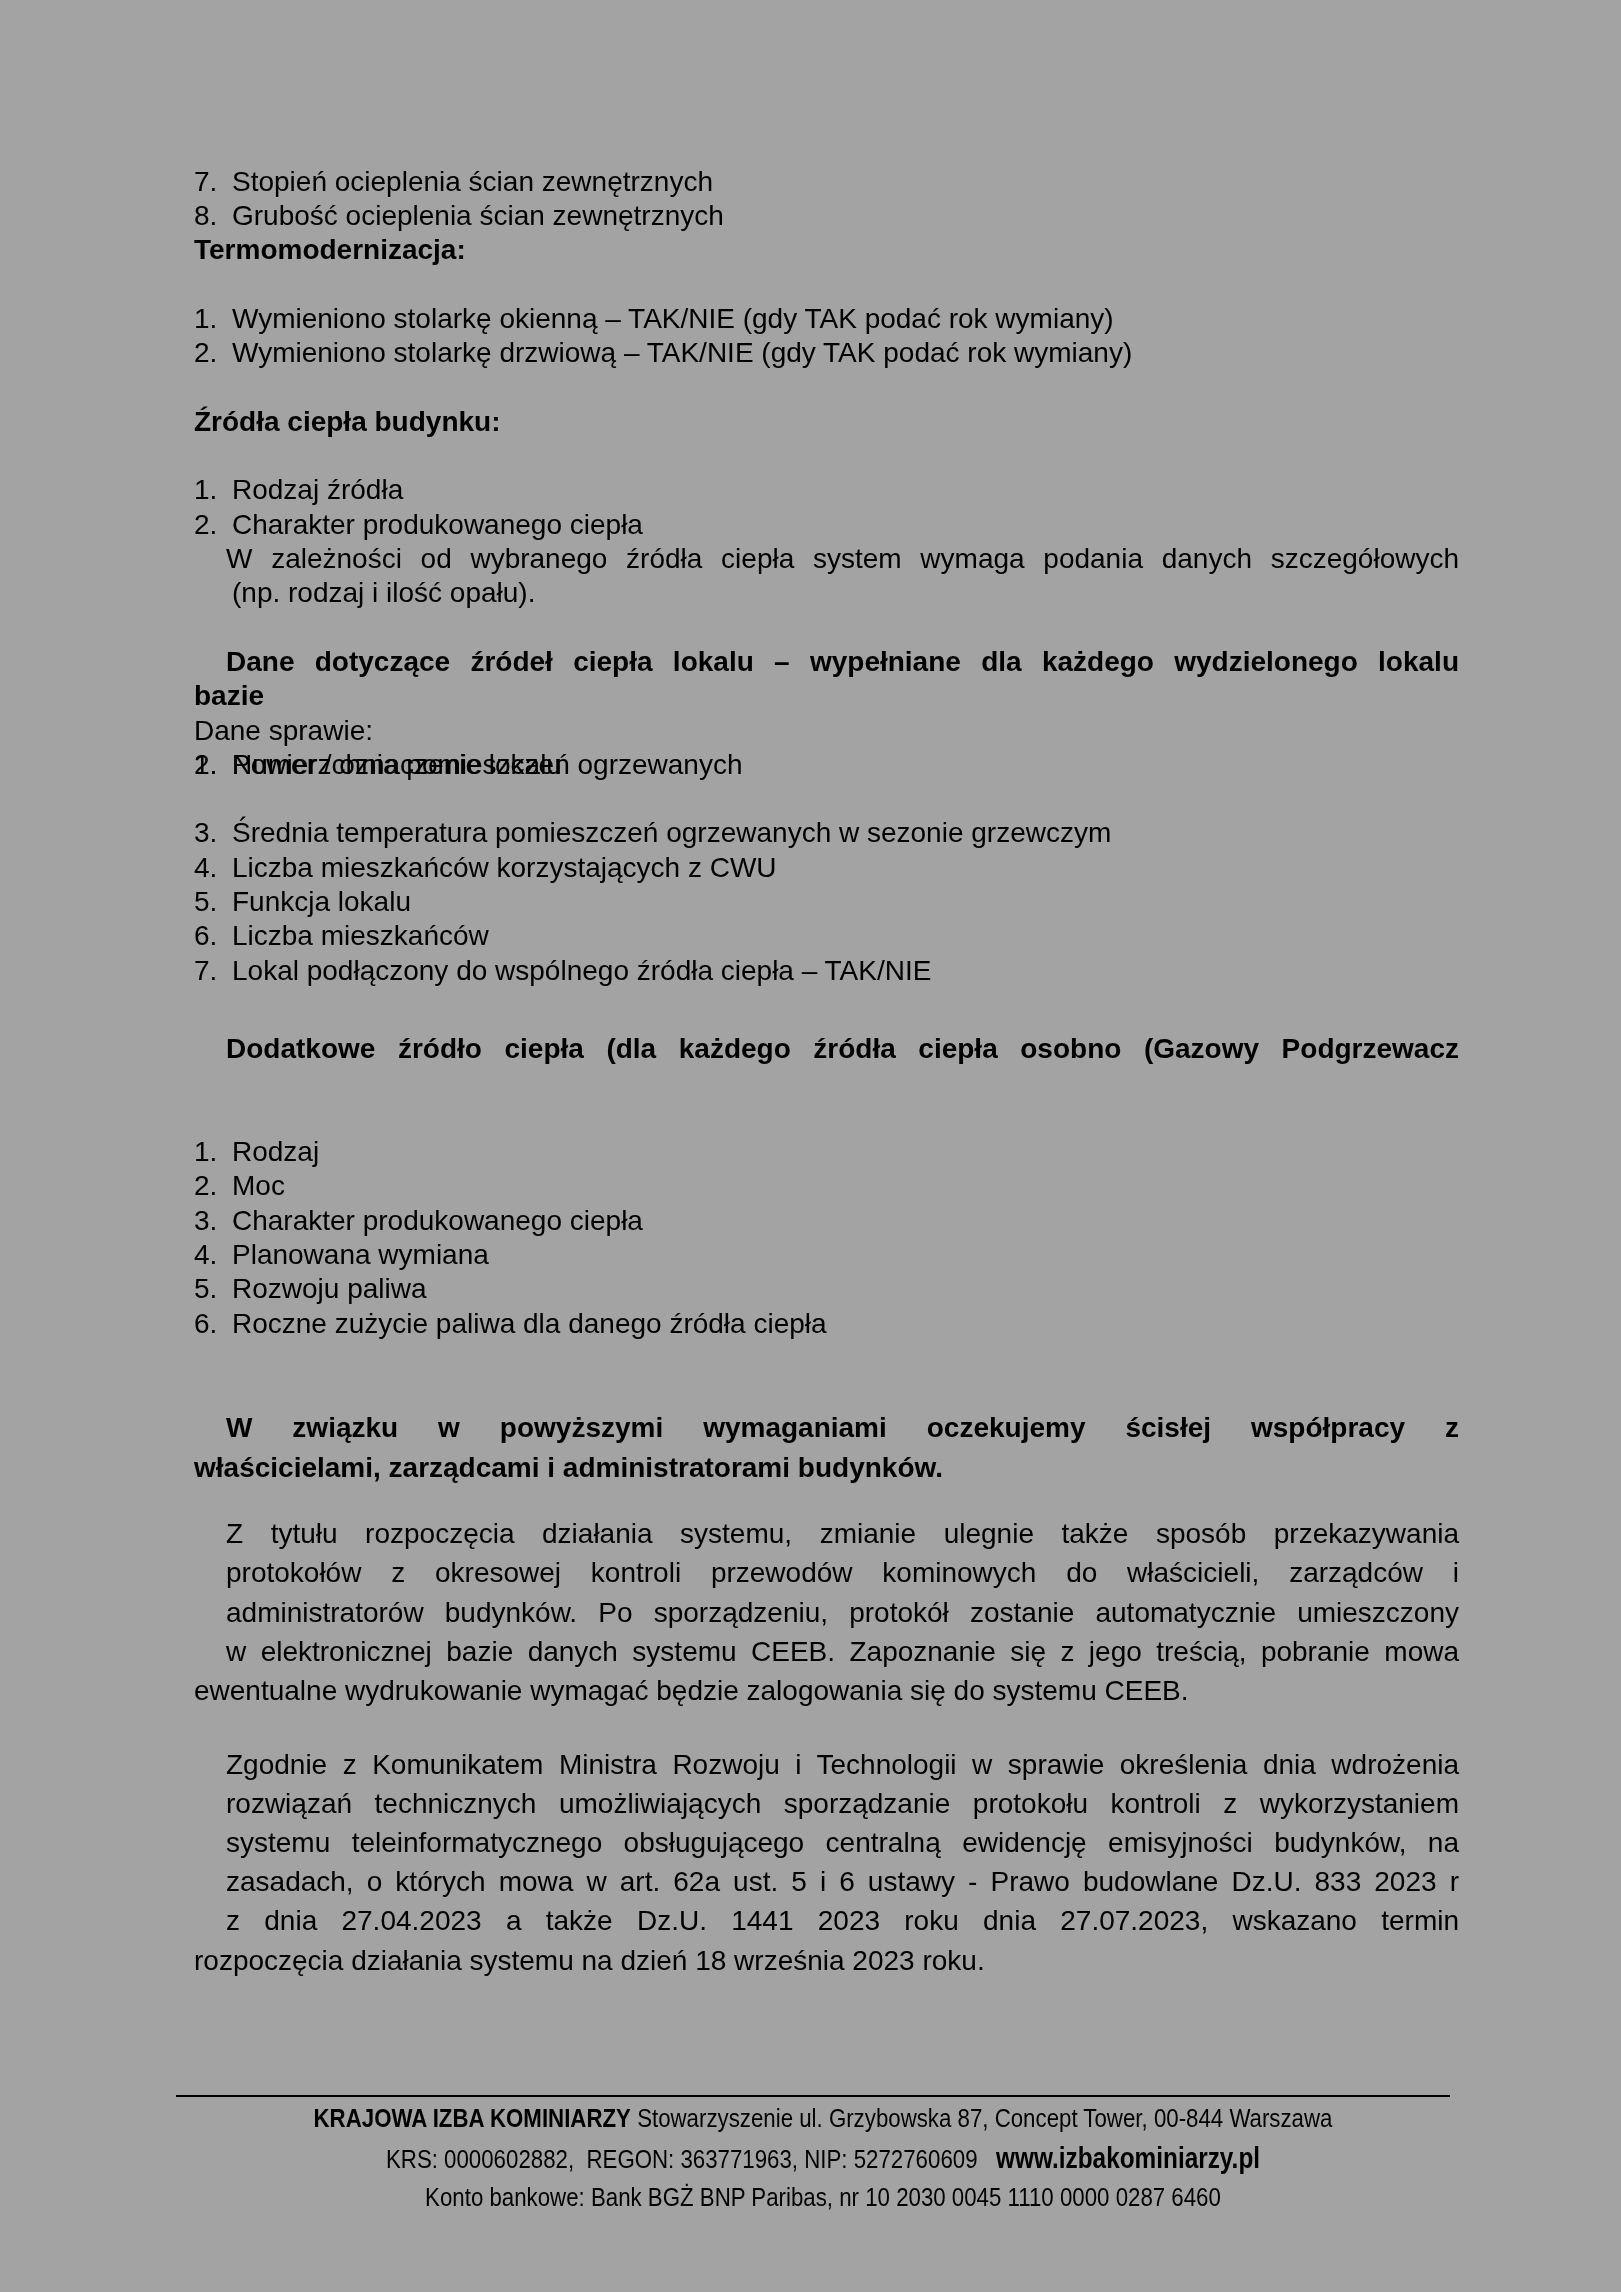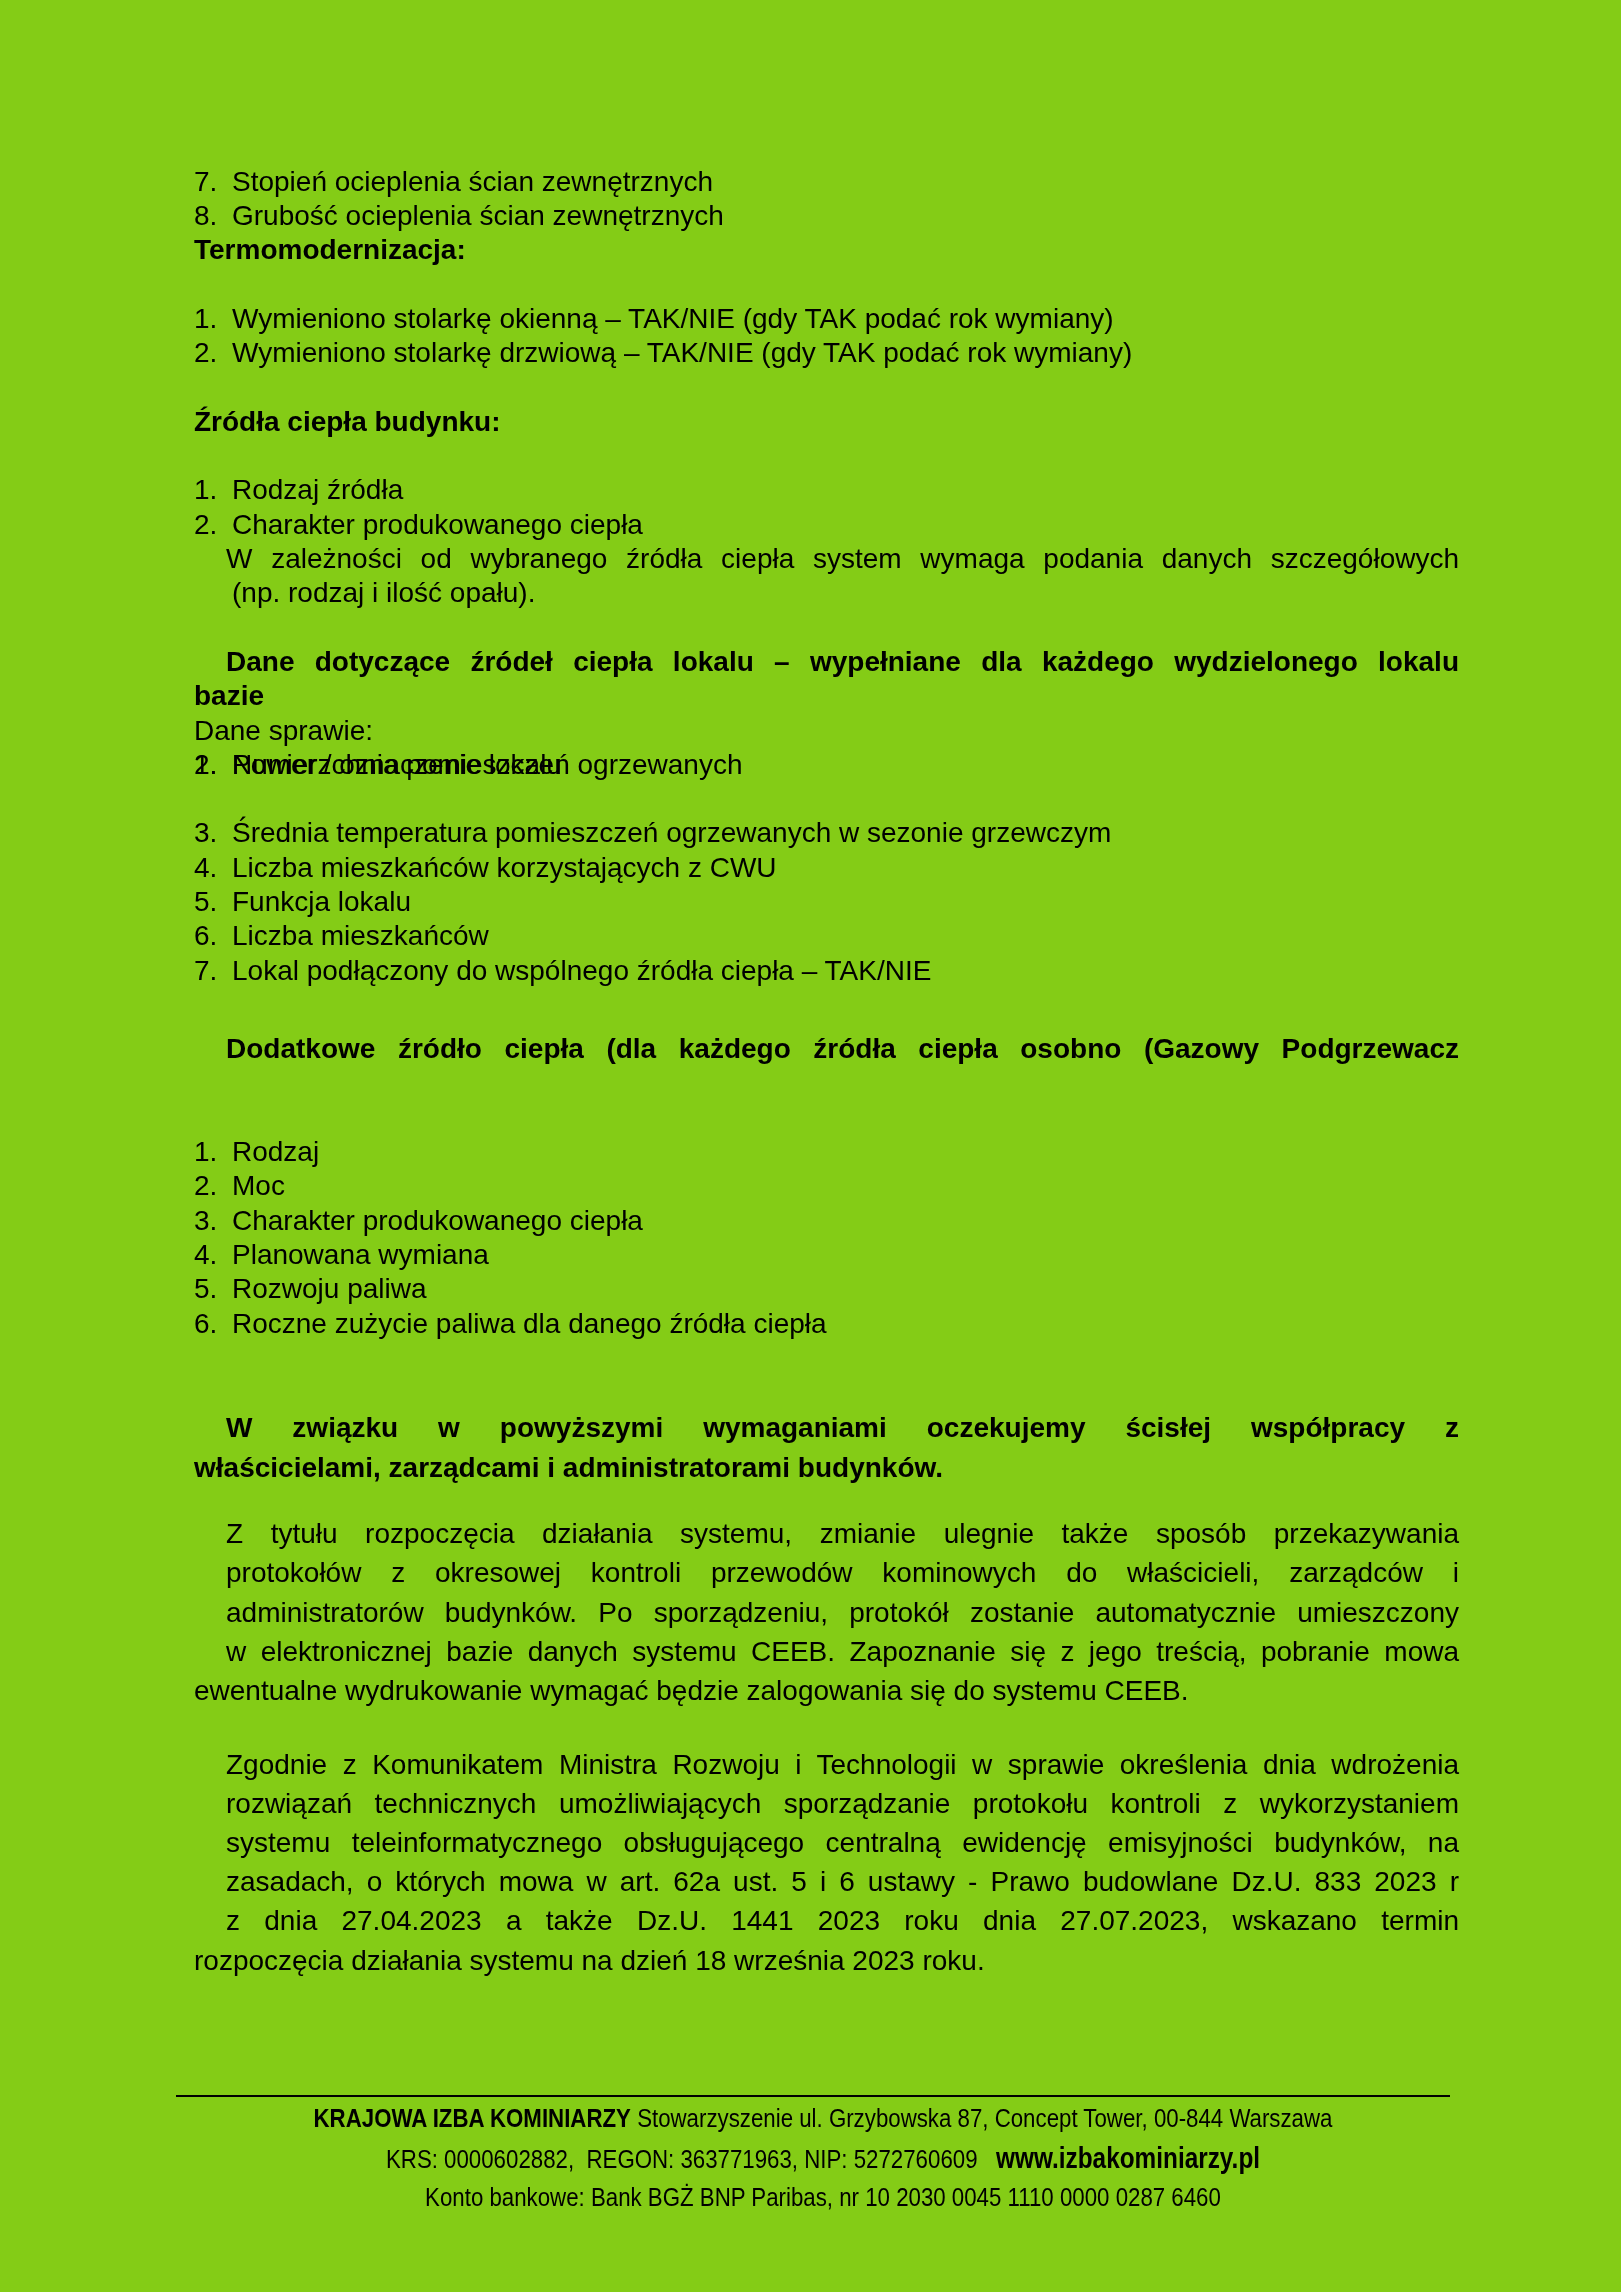--- a/index.html
+++ b/index.html
@@ -1,17 +1,17 @@
 <!DOCTYPE html>
 <html><head>
 <meta charset="utf-8">
 <style>
   html, body { margin: 0; padding: 0; background: #ffffff; }
   body { width: 1621px; height: 2293px; position: relative; overflow: hidden; color: #000; }
-  .page { position: absolute; left: 0; top: 0; width: 1621px; height: 2293px; background: #84cc16; }
+  .page { position: absolute; left: 0; top: 0; width: 1621px; height: 2293px; background: #a3a3a3; }
   .ln { position: absolute; left: 194px; width: 1233px; font-family: "Liberation Sans", sans-serif;
         font-size: 28px; line-height: 33px; white-space: nowrap; }
   .b { font-weight: bold; }
   .just { text-align: justify; text-align-last: justify; white-space: normal; margin-left: 32px; }
   .num { display: inline-block; width: 38px; }
   .ind { left: 232px; width: 1195px; }
   .rule { position: absolute; left: 176px; width: 1274px; top: 2095px; height: 2px; background: #000; }
   .foot { position: absolute; left: 176px; width: 1294px; text-align: center; font-family: "Liberation Sans", sans-serif;
           font-size: 26.5px; line-height: 31px; white-space: nowrap; transform: scaleX(0.84); transform-origin: center; }
   .foot .b { font-weight: bold; }

